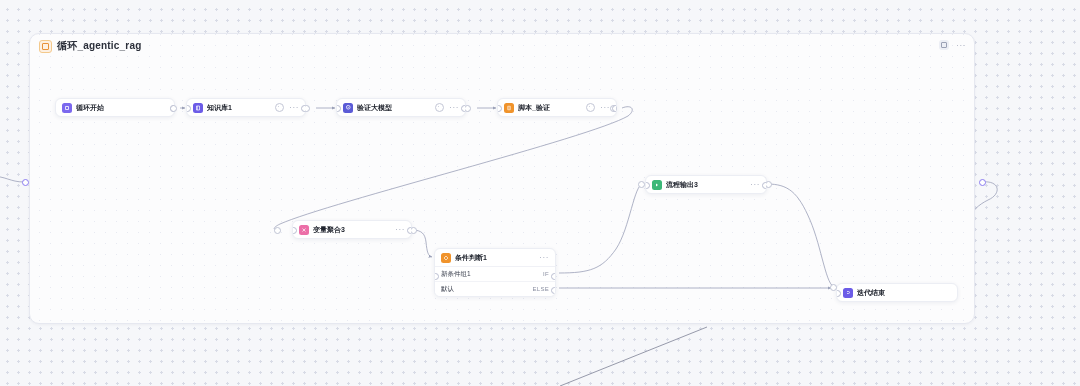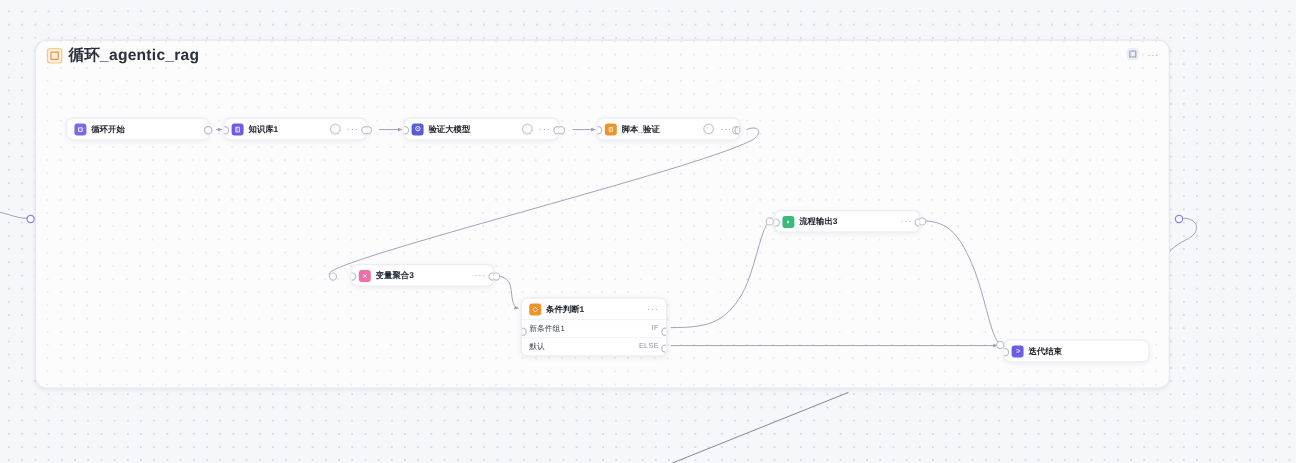--- a/index.html
+++ b/index.html
@@ -48,21 +48,21 @@
   .hdr-icon{
     width:11px;height:11px;border-radius:3px;
     background:#fdf0e2;border:1px solid #f3c98c;
     display:flex;align-items:center;justify-content:center;
     flex:0 0 auto;
   }
   .hdr-icon i{
     display:block;width:5px;height:5px;border:1.1px solid #e8913a;border-radius:1px;
   }
   #panel-title{
-    font-size:13px;color:#2b2f3a;font-weight:700;letter-spacing:.2px;white-space:nowrap;
+    font-size:10px;color:#2b2f3a;font-weight:700;letter-spacing:.2px;white-space:nowrap;
   }
   #panel-actions{
     position:absolute;right:8px;top:6px;display:flex;align-items:center;gap:7px;
   }
   .sq-btn{
     width:10px;height:10px;border-radius:3px;background:#eceef5;
     display:flex;align-items:center;justify-content:center;
   }
   .sq-btn i{width:4px;height:4px;border:1px solid #9aa0b4;border-radius:1px;display:block;}
   .dots3{font-size:8px;color:#a6abbd;line-height:5px;letter-spacing:.6px;}

